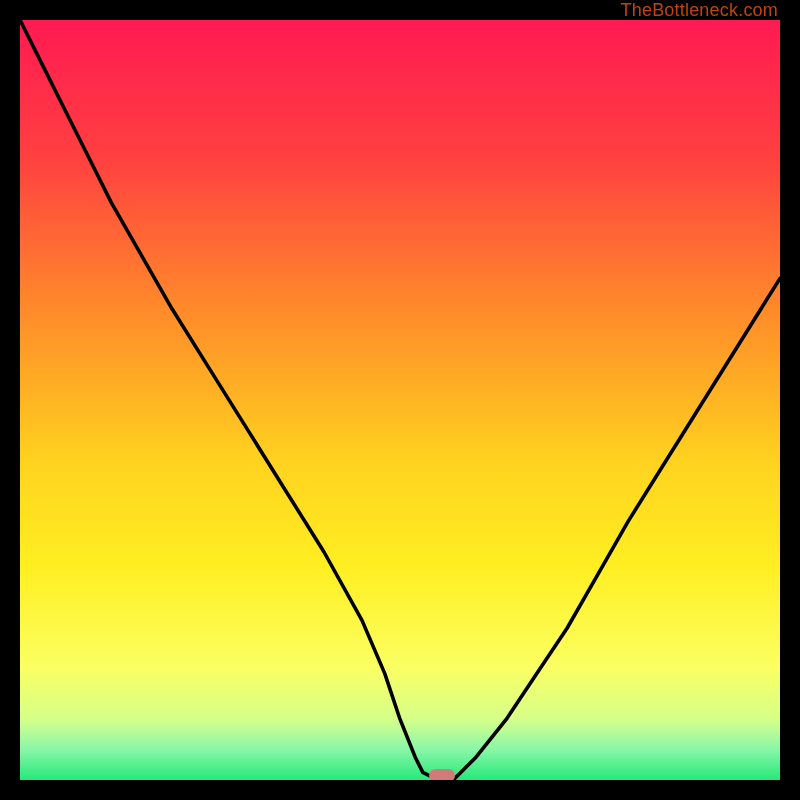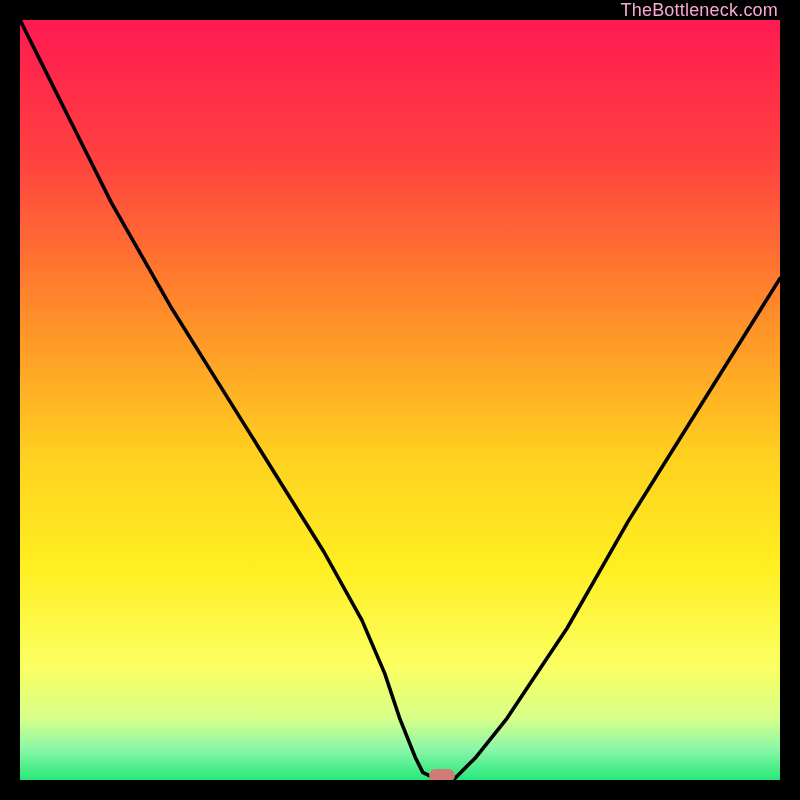--- a/index.html
+++ b/index.html
@@ -41,21 +41,21 @@
   }
   .marker {
     position: absolute;
     background: #cf7b78;
     border-radius: 7px;
   }
   .attribution {
     position: absolute;
     top: 0px;
     right: 22px;
-    color: #f9a8d4;
+    color: #c2410c;
     font-size: 18px;
     font-weight: 500;
     letter-spacing: 0.2px;
   }
 </style>
 </head>
 <body>
 
 <div class="frame">
 

